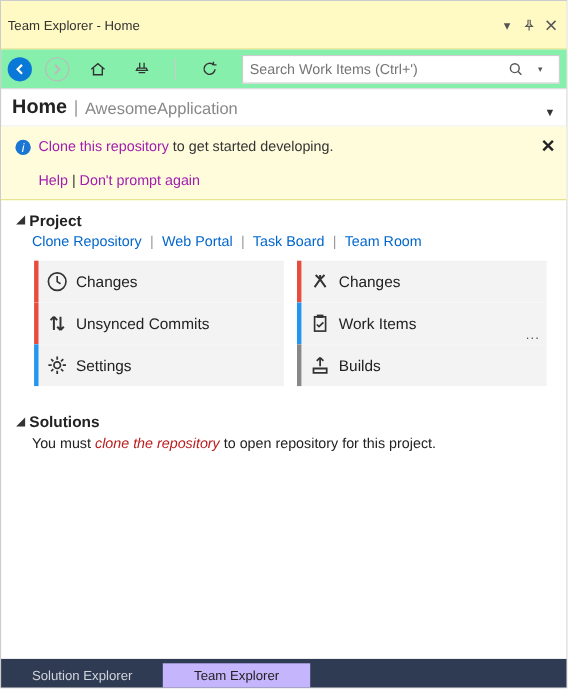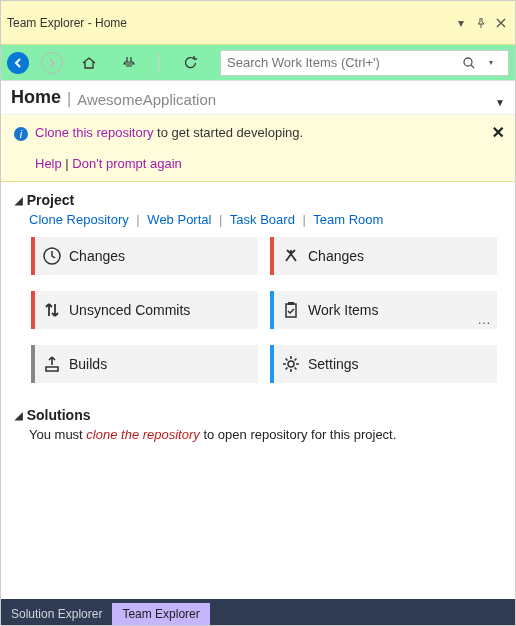--- a/index.html
+++ b/index.html
@@ -26,34 +26,34 @@
   .banner .info-icon { color:#1976d2; flex-shrink:0; margin-top:1px; }
   .banner a { color:#a21caf; text-decoration:none; }
   .banner .close { position:absolute; right:10px; top:8px; cursor:pointer; font-weight:bold; font-size:16px; color:#222; }
   .banner .row2 { margin-top:14px; margin-left:22px; }
   .content { flex:1; padding:10px 14px; overflow:auto; font-size:13px; color:#222; }
   .section-header { display:flex; align-items:center; gap:4px; font-weight:600; font-size:14px; margin-bottom:4px; cursor:pointer; }
   .caret { font-size:10px; color:#333; }
   .links-row { margin-left:14px; margin-bottom:10px; font-size:13px; }
   .links-row a { color:#0066cc; text-decoration:none; }
   .links-row .pipe { color:#999; margin:0 4px; }
-  .tile-grid { display:grid; grid-template-columns: 1fr 1fr; gap:16px 12px; margin:8px 4px 4px 16px; }
+  .tile-grid { display:grid; grid-template-columns: 1fr 1fr; gap:0 12px; margin:8px 4px 4px 16px; }
   .tile { display:flex; align-items:center; height:38px; background:#f3f3f3; cursor:pointer; position:relative; }
   .tile .bar { width:4px; height:100%; }
   .bar.red { background:#e74c3c; }
   .bar.blue { background:#2196f3; }
   .bar.grey { background:#888; }
   .tile .ticon { width:34px; display:flex; align-items:center; justify-content:center; color:#333; }
   .tile .tlabel { font-size:14px; color:#222; }
   .tile .more { position:absolute; right:6px; bottom:2px; color:#555; font-size:12px; letter-spacing:1px; }
   .solutions { margin-top:24px; }
   .solutions .body { margin-left:14px; margin-top:4px; font-size:13px; }
   .solutions a { color:#b91c1c; text-decoration:none;font-style:italic; }
   .tabbar { height:26px; background:#2f3b52; display:flex; align-items:flex-end; font-size:12px; }
-  .tab { padding:4px 10px; color:#d0d4dc; cursor:pointer; }
+  .tab { padding:4px 28px; color:#d0d4dc; cursor:pointer; }
   .tab.active { background:#c4b5fd; color:#222; }
   svg { display:block; }
 </style>
 </head>
 <body>
 
 <div class="window">
 
   <div class="titlebar">
     <span>Team Explorer - Home</span>
@@ -187,37 +187,37 @@
           <svg width="20" height="20" viewBox="0 0 20 20">
               <rect x="5" y="4" width="10" height="13" stroke="#333" stroke-width="1.5" fill="none"></rect>
               <rect x="7" y="2" width="6" height="3" fill="#333"></rect>
               <path d="M7 11l2 2 4-4" stroke="#333" stroke-width="1.5" fill="none"></path>
             </svg>
         </div>
         <span class="tlabel">Work Items</span>
         <span class="more">...</span>
       </div>
       <div class="tile">
-        <div class="bar grey"></div>
-        <div class="ticon">
-          <svg width="20" height="20" viewBox="0 0 20 20">
-              <path d="M4 13h12v4H4zM10 3v8m0-8l-3 3m3-3l3 3" stroke="#333" stroke-width="1.6" fill="none"></path>
-            </svg>
-        </div>
-        <span class="tlabel">Builds</span>
-      </div>
-      <div class="tile">
         <div class="bar blue"></div>
         <div class="ticon">
           <svg width="20" height="20" viewBox="0 0 20 20">
               <circle cx="10" cy="10" r="3" stroke="#333" stroke-width="1.5" fill="none"></circle>
               <path d="M10 2v3M10 15v3M2 10h3M15 10h3M4.5 4.5l2 2M13.5 13.5l2 2M15.5 4.5l-2 2M6.5 13.5l-2 2" stroke="#333" stroke-width="1.6"></path>
             </svg>
         </div>
         <span class="tlabel">Settings</span>
+      </div>
+      <div class="tile">
+        <div class="bar grey"></div>
+        <div class="ticon">
+          <svg width="20" height="20" viewBox="0 0 20 20">
+              <path d="M4 13h12v4H4zM10 3v8m0-8l-3 3m3-3l3 3" stroke="#333" stroke-width="1.6" fill="none"></path>
+            </svg>
+        </div>
+        <span class="tlabel">Builds</span>
       </div>
     </div>
 
     <div class="solutions">
       <div class="section-header">
         <span class="caret">◢</span>
         <span>Solutions</span>
       </div>
       <div class="body">
         <span>You must </span><a href="#">clone the repository</a><span> to open repository for this project.</span>

